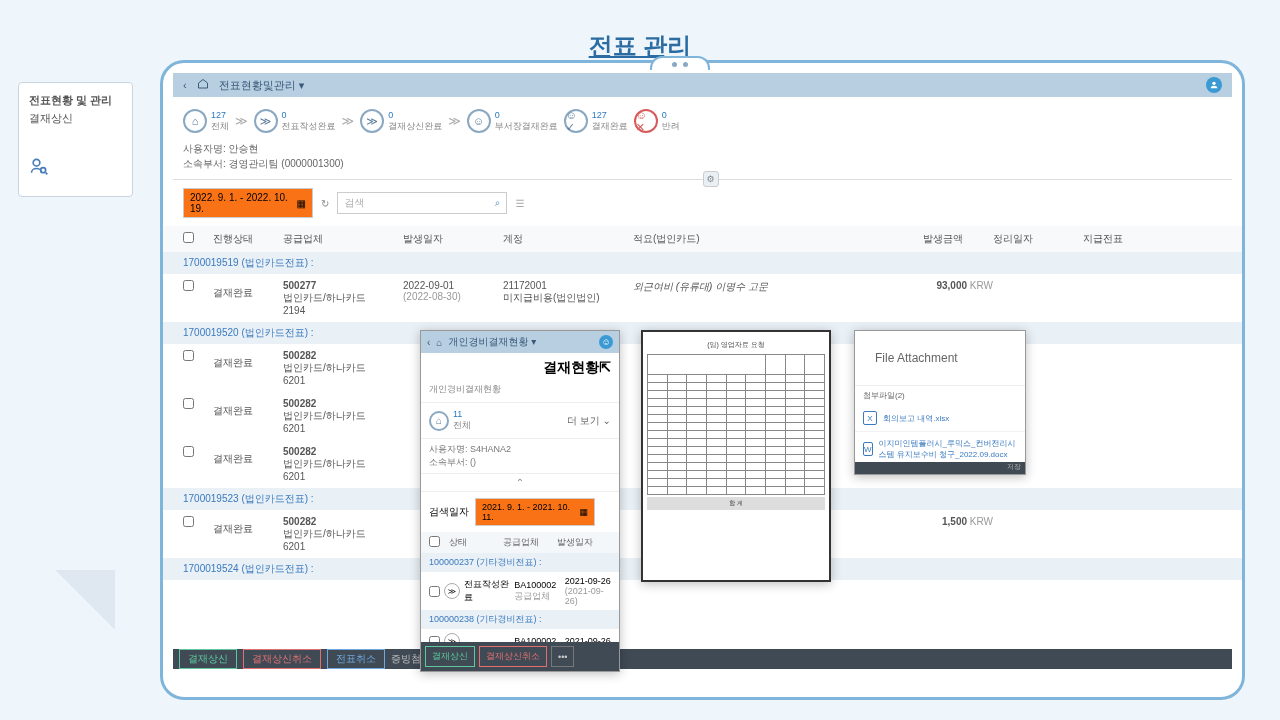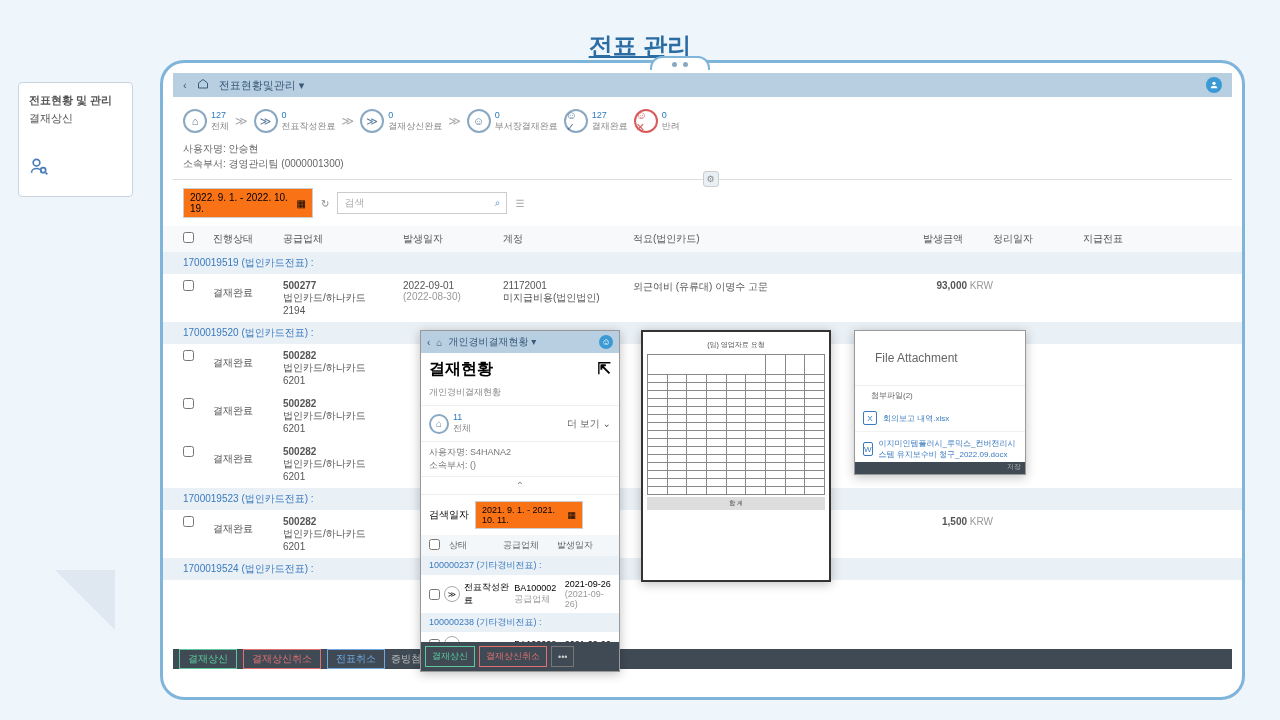--- a/index.html
+++ b/index.html
@@ -57,44 +57,44 @@
 .rows { font-size: 10px; color: #555; }
 .group-row { background: #e9f0f6; padding: 4px 20px; color: #3a7abf; font-size: 10px; }
 .data-row { display: flex; padding: 6px 20px; align-items: flex-start; }
 .data-row .cb { width: 30px; }
 .data-row .status { width: 70px; padding-top: 6px; }
 .data-row .vendor { width: 120px; }
 .data-row .vendor .vname { font-weight: bold; }
 .data-row .date { width: 100px; }
 .data-row .date .sub { color: #999; }
 .data-row .account { width: 130px; }
-.data-row .memo { width: 260px; }
+.data-row .memo { width: 260px; font-style: italic; }
 .data-row .amount { width: 100px; text-align: right; }
 .data-row .amount .curr { color: #999; }
 
 .bottom-bar { position: absolute; left: 10px; right: 10px; bottom: 28px; height: 20px; background: #3f4a55; display: flex; align-items: center; padding: 0 6px; gap: 6px; font-size: 10px; }
 .bb-btn { padding: 2px 8px; border: 1px solid; background: none; cursor: pointer; font-size: 10px; }
 .bb-green { color: #5cc89b; border-color: #5cc89b; }
 .bb-red { color: #e27070; border-color: #e27070; }
 .bb-blue { color: #6fa8e0; border-color: #6fa8e0; }
 .bb-gray { color: #bbb; border: none; }
 
 
 .popup { position: absolute; background: #fff; border: 1px solid #999; box-shadow: 0 2px 10px rgba(0,0,0,0.25); }
 .popup-left { left: 420px; top: 330px; width: 200px; height: 342px; font-size: 10px; }
 .popup-left .pbar { background: #b7cfe1; height: 22px; display: flex; align-items: center; padding: 0 6px; color: #3a5a7a; }
 .popup-left .pbar .avatar { margin-left: auto; width: 14px; height: 14px; border-radius: 50%; background: #3b9ad4; color: #fff; font-size: 9px; display: flex; align-items: center; justify-content: center; }
-.popup-left .ptitle { padding: 6px 8px; font-weight: bold; font-size: 16px; display: flex; justify-content: space-between; }
+.popup-left .ptitle { padding: 6px 8px; font-weight: bold; font-size: 14px; display: flex; justify-content: flex-end; }
 .popup-left .psub { padding: 0 8px 6px; color: #888; font-size: 9px; border-bottom: 1px solid #eee; }
 .popup-left .pwf { display: flex; align-items: center; justify-content: space-between; padding: 6px 8px; border-bottom: 1px solid #eee; }
 .popup-left .pwf .wf-circle { width: 20px; height: 20px; font-size: 10px; }
 .popup-left .pinfo { padding: 4px 8px; font-size: 9px; color: #777; border-bottom: 1px solid #eee; }
 .popup-left .collapse { text-align: center; padding: 3px; color: #888; border-bottom: 1px solid #eee; cursor: pointer; }
 .popup-left .pfilter { display: flex; align-items: center; gap: 6px; padding: 6px 8px; }
-.popup-left .pfilter .date-box { width: 108px; font-size: 9px; }
+.popup-left .pfilter .date-box { width: 120px; font-size: 9px; }
 .popup-left .pthead { display: flex; padding: 4px 8px; background: #f4f7fa; font-size: 9px; color: #666; }
 .popup-left .pthead .pc { flex: 1; }
 .popup-left .pgroup { background: #e9f0f6; padding: 3px 8px; color: #3a7abf; font-size: 9px; }
 .popup-left .prow { display: flex; padding: 4px 8px; font-size: 9px; align-items: center; gap: 4px; }
 .popup-left .prow .picon { width: 16px; height: 16px; border: 1px solid #aaa; border-radius: 50%; display: flex; align-items: center; justify-content: center; font-size: 8px; }
 .popup-left .paction { position: absolute; bottom: 0; left: 0; right: 0; background: #3f4a55; padding: 4px; display: flex; gap: 4px; }
 .popup-left .paction button { font-size: 9px; padding: 3px 6px; background: none; cursor: pointer; }
 
 .popup-mid { left: 641px; top: 330px; width: 190px; height: 252px; background: #fff; border: 2px solid #333; font-size: 5px; padding: 4px; color: #444; }
 .popup-mid .doc-header { text-align: center; font-size: 7px; margin: 4px 0; }
@@ -550,21 +550,21 @@
           <td></td>
           <td></td>
         </tr>
   </tbody>
     </table>
   <div class="doc-footer">합 계</div>
 </div>
 
 <div class="popup popup-right">
   <div class="ptitle2">File Attachment</div>
-  <div style="padding:4px 16px;font-size:8px;color:#666">첨부파일(2)</div>
+  <div style="padding:4px 8px;font-size:8px;color:#666">첨부파일(2)</div>
   <div class="att-row">
     <div class="att-icon">X</div>
     <span>회의보고 내역.xlsx</span>
   </div>
   <div class="att-row">
     <div class="att-icon w">W</div>
     <span style="word-break:break-all">이지미인템플러시_루믹스_컨버전리시스템 유지보수비 청구_2022.09.docx</span>
   </div>
   <div class="pfoot"><span>저장</span></div>
 </div>

